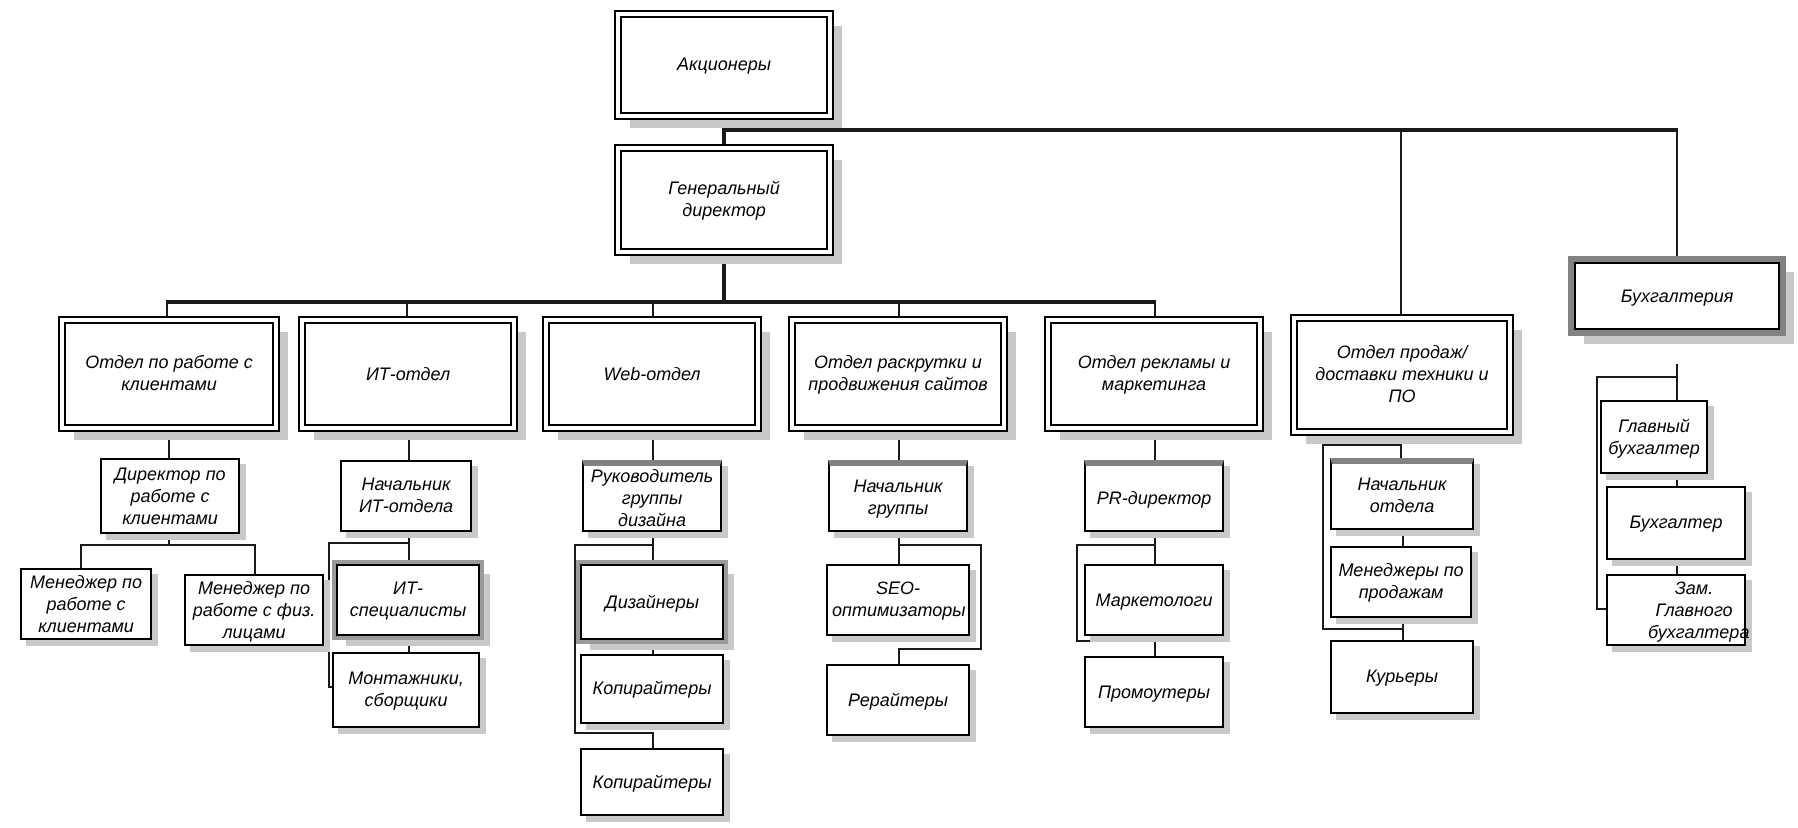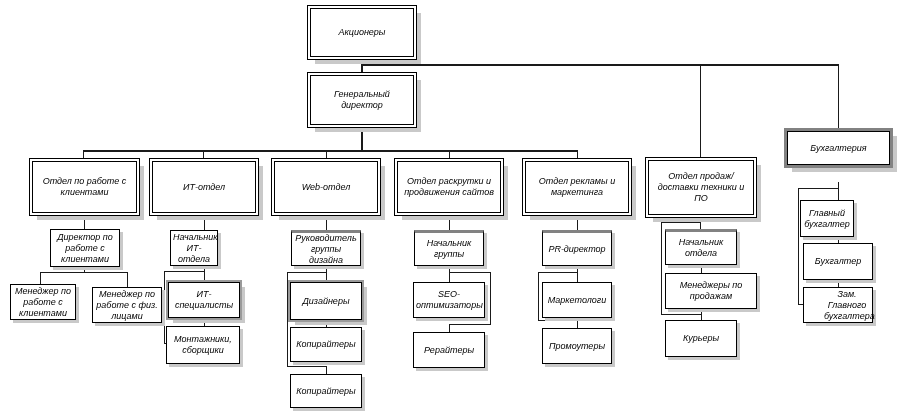--- a/index.html
+++ b/index.html
@@ -128,21 +128,21 @@
     </div>
     <div class="node child" style="left: 50px; top: 229px; width: 70px; height: 38px;">
       <span>Директор по работе с клиентами</span>
     </div>
     <div class="node child" style="left: 10px; top: 284px; width: 66px; height: 36px;">
       <span>Менеджер по работе с клиентами</span>
     </div>
     <div class="node child" style="left: 92px; top: 287px; width: 70px; height: 36px;">
       <span>Менеджер по работе с физ. лицами</span>
     </div>
-    <div class="node child" style="left: 170px; top: 230px; width: 48px; height: 36px;">
+    <div class="node child" style="left: 170px; top: 230px; width: 66px; height: 36px;">
       <span>Начальник ИТ-отдела</span>
     </div>
     <div class="node child child-gray" style="left: 168px; top: 282px; width: 72px; height: 36px;">
       <span>ИТ-специалисты</span>
     </div>
     <div class="node child" style="left: 166px; top: 326px; width: 74px; height: 38px;">
       <span>Монтажники, сборщики</span>
     </div>
     <div class="node child gray-top" style="left: 291px; top: 230px; width: 70px; height: 36px;">
       <span>Руководитель группы дизайна</span>
@@ -170,21 +170,21 @@
     </div>
     <div class="node child" style="left: 542px; top: 282px; width: 70px; height: 36px;">
       <span>Маркетологи</span>
     </div>
     <div class="node child" style="left: 542px; top: 328px; width: 70px; height: 36px;">
       <span>Промоутеры</span>
     </div>
     <div class="node child gray-top" style="left: 665px; top: 229px; width: 72px; height: 36px;">
       <span>Начальник отдела</span>
     </div>
-    <div class="node child" style="left: 665px; top: 273px; width: 92px; height: 36px;">
+    <div class="node child" style="left: 665px; top: 273px; width: 71px; height: 36px;">
       <span>Менеджеры по продажам</span>
     </div>
     <div class="node child" style="left: 665px; top: 320px; width: 72px; height: 37px;">
       <span>Курьеры</span>
     </div>
     <div class="node child" style="left: 800px; top: 200px; width: 54px; height: 37px;">
       <span>Главный бухгалтер</span>
     </div>
     <div class="node child" style="left: 803px; top: 243px; width: 70px; height: 37px;">
       <span>Бухгалтер</span>

